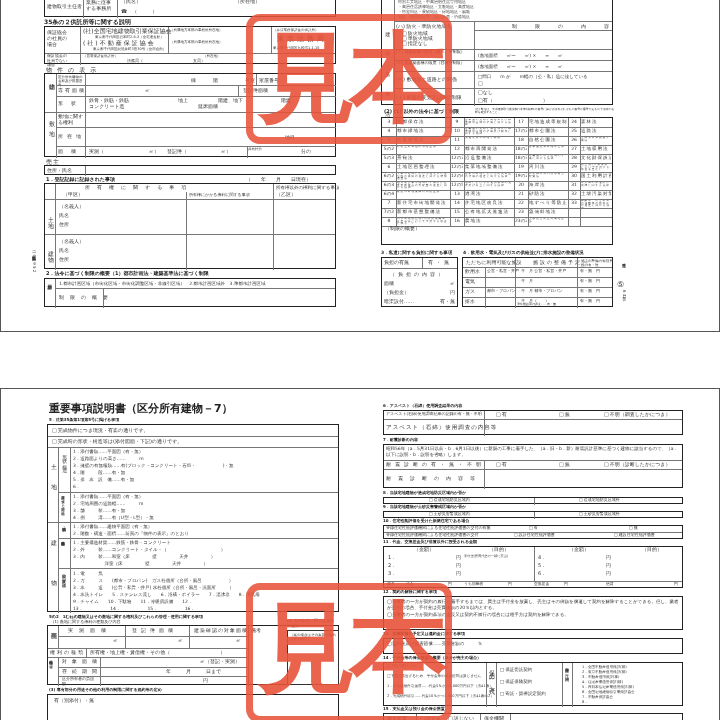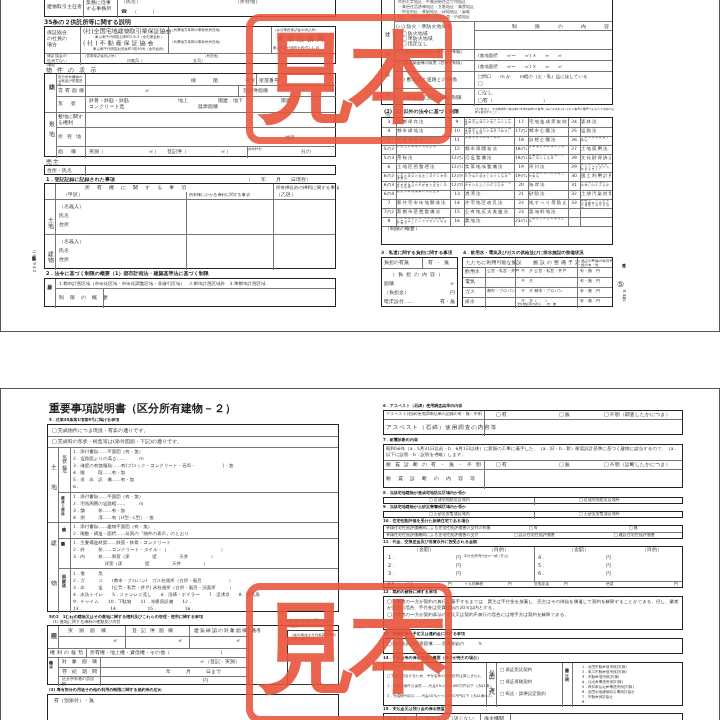--- a/index.html
+++ b/index.html
@@ -344,21 +344,21 @@
         <span class="t" style="left:117px;top:41px;font-size:4px;">有・無　円</span>
         <span class="t" style="left:54px;top:45px;font-size:3px;">浄化槽設置の必要……有・無</span>
       </div>
   </div>
   <span class="vt" style="left:620px;top:262px;font-size:4px;">注文番号</span>
   <span class="t" style="left:616px;top:282px;font-size:8px;">⑤</span>
   <span class="vt" style="left:620px;top:292px;font-size:4px;">6年 321</span>
 </div>
 
 <div id="page-bottom" class="page">
-  <span class="title" style="left:48px;top:14px;">重要事項説明書（区分所有建物－２）</span>
+  <span class="title" style="left:48px;top:14px;">重要事項説明書（区分所有建物－7）</span>
   <span class="tb" style="left:48px;top:29px;font-size:4px;">5．法第35条第1項第5号に掲げる事項</span>
 
   <div class="box thick" style="left:46px;top:35px;width:292px;height:188px;">
     <span class="t cb" style="left:4px;top:3px;">完成物件につき現況・有姿の通りです。</span>
     <div class="hl" style="left:0;top:11px;width:290px;"></div>
     <span class="t cb" style="left:4px;top:14px;">完成時の形状・構造等は(添付図面・下記)の通りです。</span>
     <div class="hl" style="left:0;top:22px;width:290px;"></div>
     <div class="vl" style="left:10px;top:22px;height:166px;"></div>
     <div class="vl" style="left:22px;top:22px;height:166px;"></div>
     <span class="vt" style="left:2px;top:34px;letter-spacing:20px;">土地</span>

